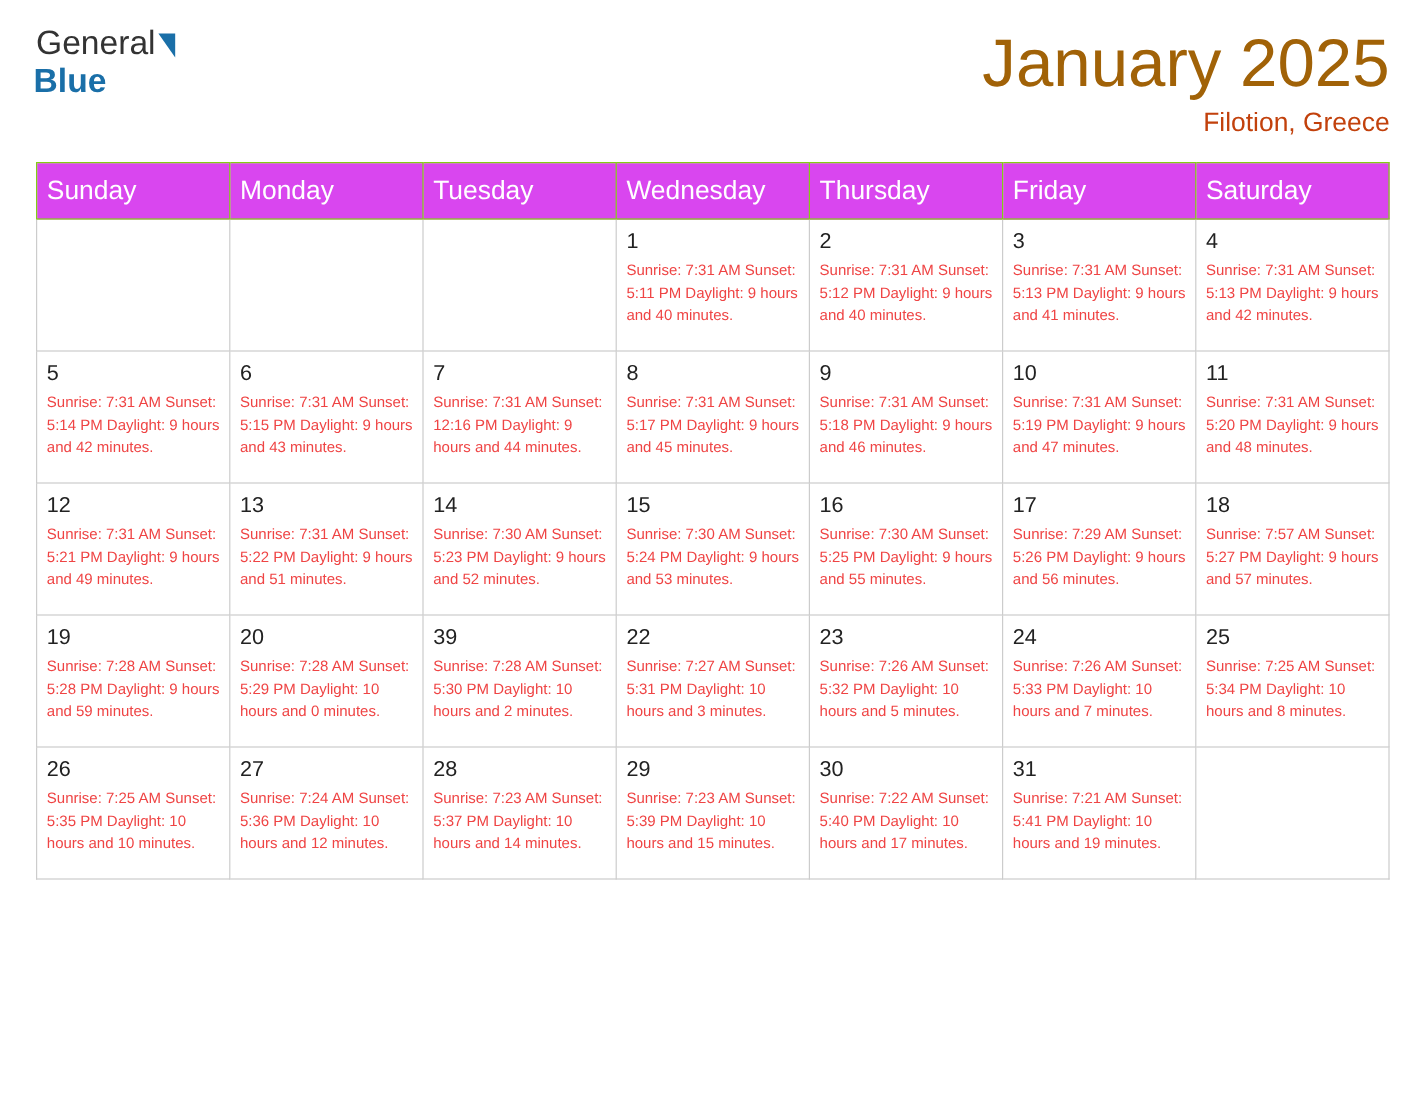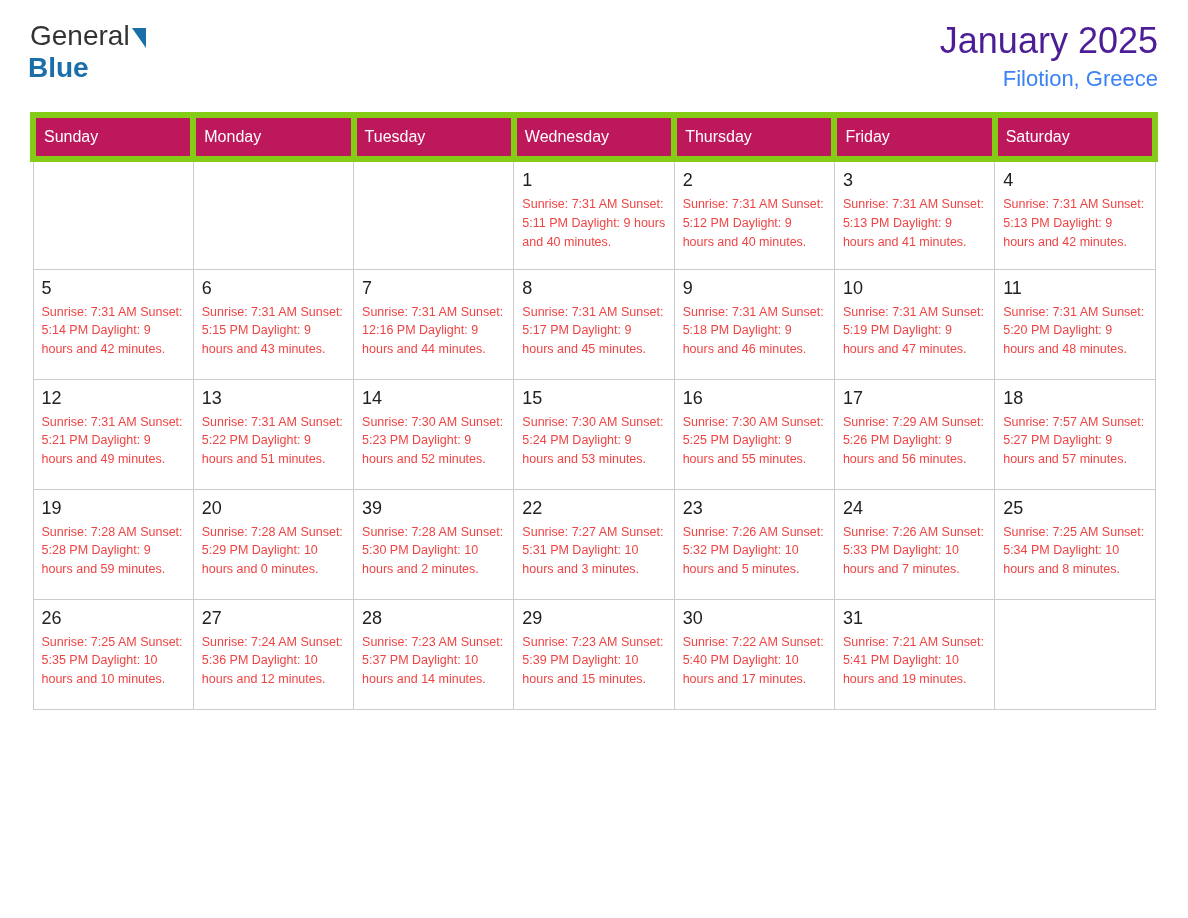--- a/index.html
+++ b/index.html
@@ -42,41 +42,41 @@
     .logo-blue {
       font-size: 28px;
       font-weight: bold;
       color: #1a6fa8;
       margin-left: -2px;
     }
     .title-section {
       text-align: right;
     }
     .calendar-title {
-      font-size: 36px;
+      font-size: 56px;
       font-weight: normal;
-      color: #4c1d95;
+      color: #a16207;
     }
     .calendar-subtitle {
       font-size: 22px;
-      color: #3b82f6;
+      color: #c2410c;
       margin-top: 4px;
     }
     .calendar {
       width: 100%;
       border-collapse: collapse;
     }
     .calendar th {
-      background-color: #be185d;
+      background-color: #d946ef;
       color: #fff;
       padding: 10px 8px;
-      font-size: 16px;
+      font-size: 22px;
       font-weight: normal;
       text-align: left;
-      border: 6px solid #84cc16;
+      border: 1px solid #84cc16;
     }
     .calendar td {
       border: 1px solid #ccc;
       vertical-align: top;
       padding: 8px 8px 10px 8px;
       width: 14.28%;
       height: 110px;
     }
     .cell-day {
       font-size: 18px;

